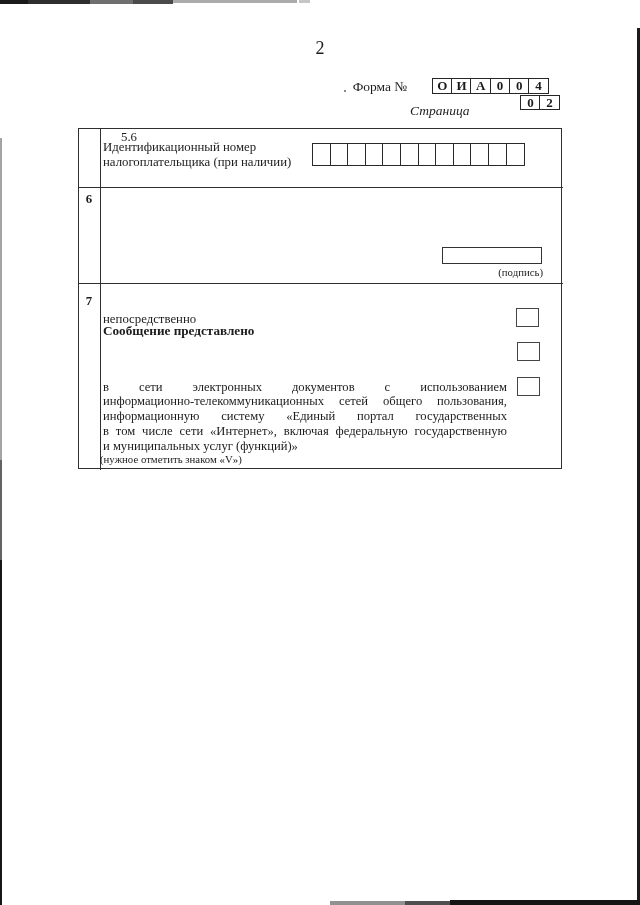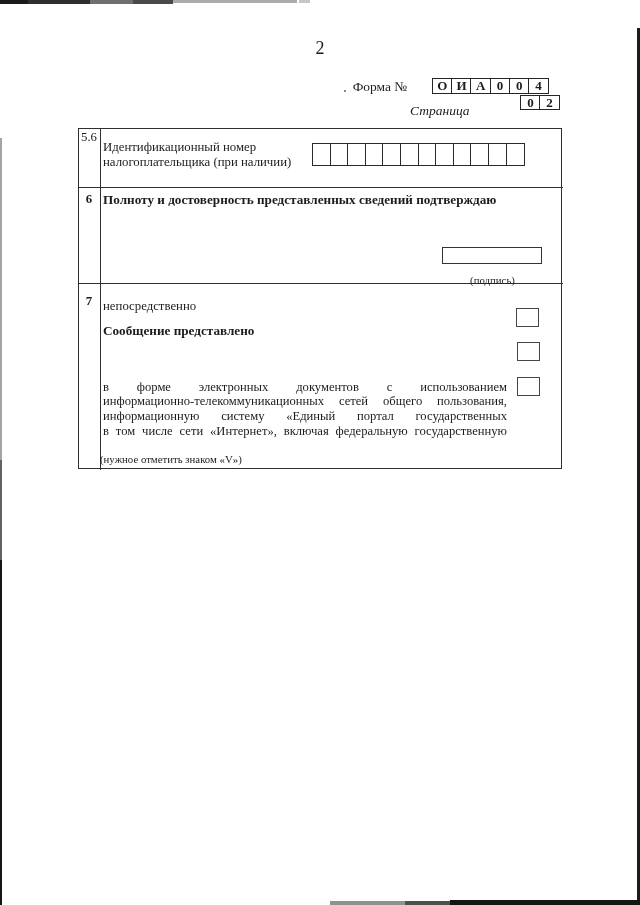--- a/index.html
+++ b/index.html
@@ -35,21 +35,21 @@
   .tbl-vline{left:100px;top:128px;height:342px;border-left:1.5px solid #2f2f2f;}
   .tbl-hline{left:78px;width:485px;border-top:1.6px solid #2f2f2f;}
   .num-col{left:78.5px;width:21px;text-align:center;font-size:12.8px;}
   .bold{font-weight:bold;}
   .cell-text{font-size:12.8px;line-height:15.5px;}
   
   .inn-cells{left:312px;top:142.5px;}
   .inn-cells .fcell{width:17.2px;height:21.5px;border:1.6px solid #2a2a2a;font-weight:normal;}
   
   .sig-box{left:442px;top:247px;width:98px;height:15px;border:1.5px solid #333;background:#fff;}
-  .sig-caption{left:442px;top:266px;width:101px;text-align:center;font-size:10.8px;margin-top:8px;}
+  .sig-caption{left:442px;top:266px;width:101px;text-align:right;font-size:10.8px;}
   
   .chk{width:20.5px;height:16.5px;border:1.8px solid #454545;background:#fff;}
   
   .para{left:103px;top:379.5px;width:404px;font-size:12.6px;}
   .para .pline{line-height:14.9px;}
   .para .pline.just{text-align:justify;text-align-last:justify;}
   .footnote{left:100px;top:453px;width:432px;text-align:left;font-size:10.8px;}
 </style>
 </head>
 <body>
@@ -86,54 +86,54 @@
   <div class="cells-row page-cells">
       <div class="fcell">0</div>
       <div class="fcell">2</div>
     </div>
 
   <div class="abs tbl-frame"></div>
   <div class="abs tbl-vline"></div>
   <div class="abs tbl-hline" style="top:186.5px;"></div>
   <div class="abs tbl-hline" style="top:283px;"></div>
 
-  <div class="abs num-col" style="top:130px;">5.6</div>
+  <div class="abs num-col" style="top:130px;margin-left:40px;">5.6</div>
   <div class="abs cell-text" style="left:103px;top:139.5px;">Идентификационный номер</div>
   <div class="abs cell-text" style="left:103px;top:155px;">налогоплательщика (при наличии)</div>
   <div class="cells-row inn-cells">
       <div class="fcell"></div>
       <div class="fcell"></div>
       <div class="fcell"></div>
       <div class="fcell"></div>
       <div class="fcell"></div>
       <div class="fcell"></div>
       <div class="fcell"></div>
       <div class="fcell"></div>
       <div class="fcell"></div>
       <div class="fcell"></div>
       <div class="fcell"></div>
       <div class="fcell"></div>
     </div>
 
   <div class="abs num-col bold" style="top:191.5px;">6</div>
-  <div class="abs cell-text bold" style="left:103px;top:191.5px;width:440px;font-size:13.2px;">Полноту и достоверность представленных сведений подтверждаю</div>
   <div class="abs sig-box"></div>
   <div class="abs sig-caption">(подпись)</div>
 
   <div class="abs num-col bold" style="top:293.5px;">7</div>
   <div class="abs cell-text bold" style="left:103px;top:292.5px;font-size:13.2px;margin-top:30px;">Сообщение представлено</div>
 
-  <div class="abs cell-text" style="left:103px;top:299px;">непосредственно</div>
+  <div class="abs cell-text" style="left:103px;top:312px;">непосредственно</div>
   <div class="abs chk" style="left:516px;top:308px;"></div>
 
   <div class="abs chk" style="left:517px;top:342px;"></div>
 
   <div class="abs para">
-    <div class="pline just">в форме электронных документов с использованием</div>
+    <div class="pline just">в сети электронных документов с использованием</div>
     <div class="pline just">информационно-телекоммуникационных сетей общего пользования,</div>
     <div class="pline just">информационную систему «Единый портал государственных</div>
     <div class="pline just">в том числе сети «Интернет», включая федеральную государственную</div>
+    <div class="pline">и муниципальных услуг (функций)»</div>
   </div>
   <div class="abs chk" style="left:517px;top:377px;"></div>
 
   <div class="abs footnote">(нужное отметить знаком «V»)</div>
 
 </div>
 
 </body></html>

